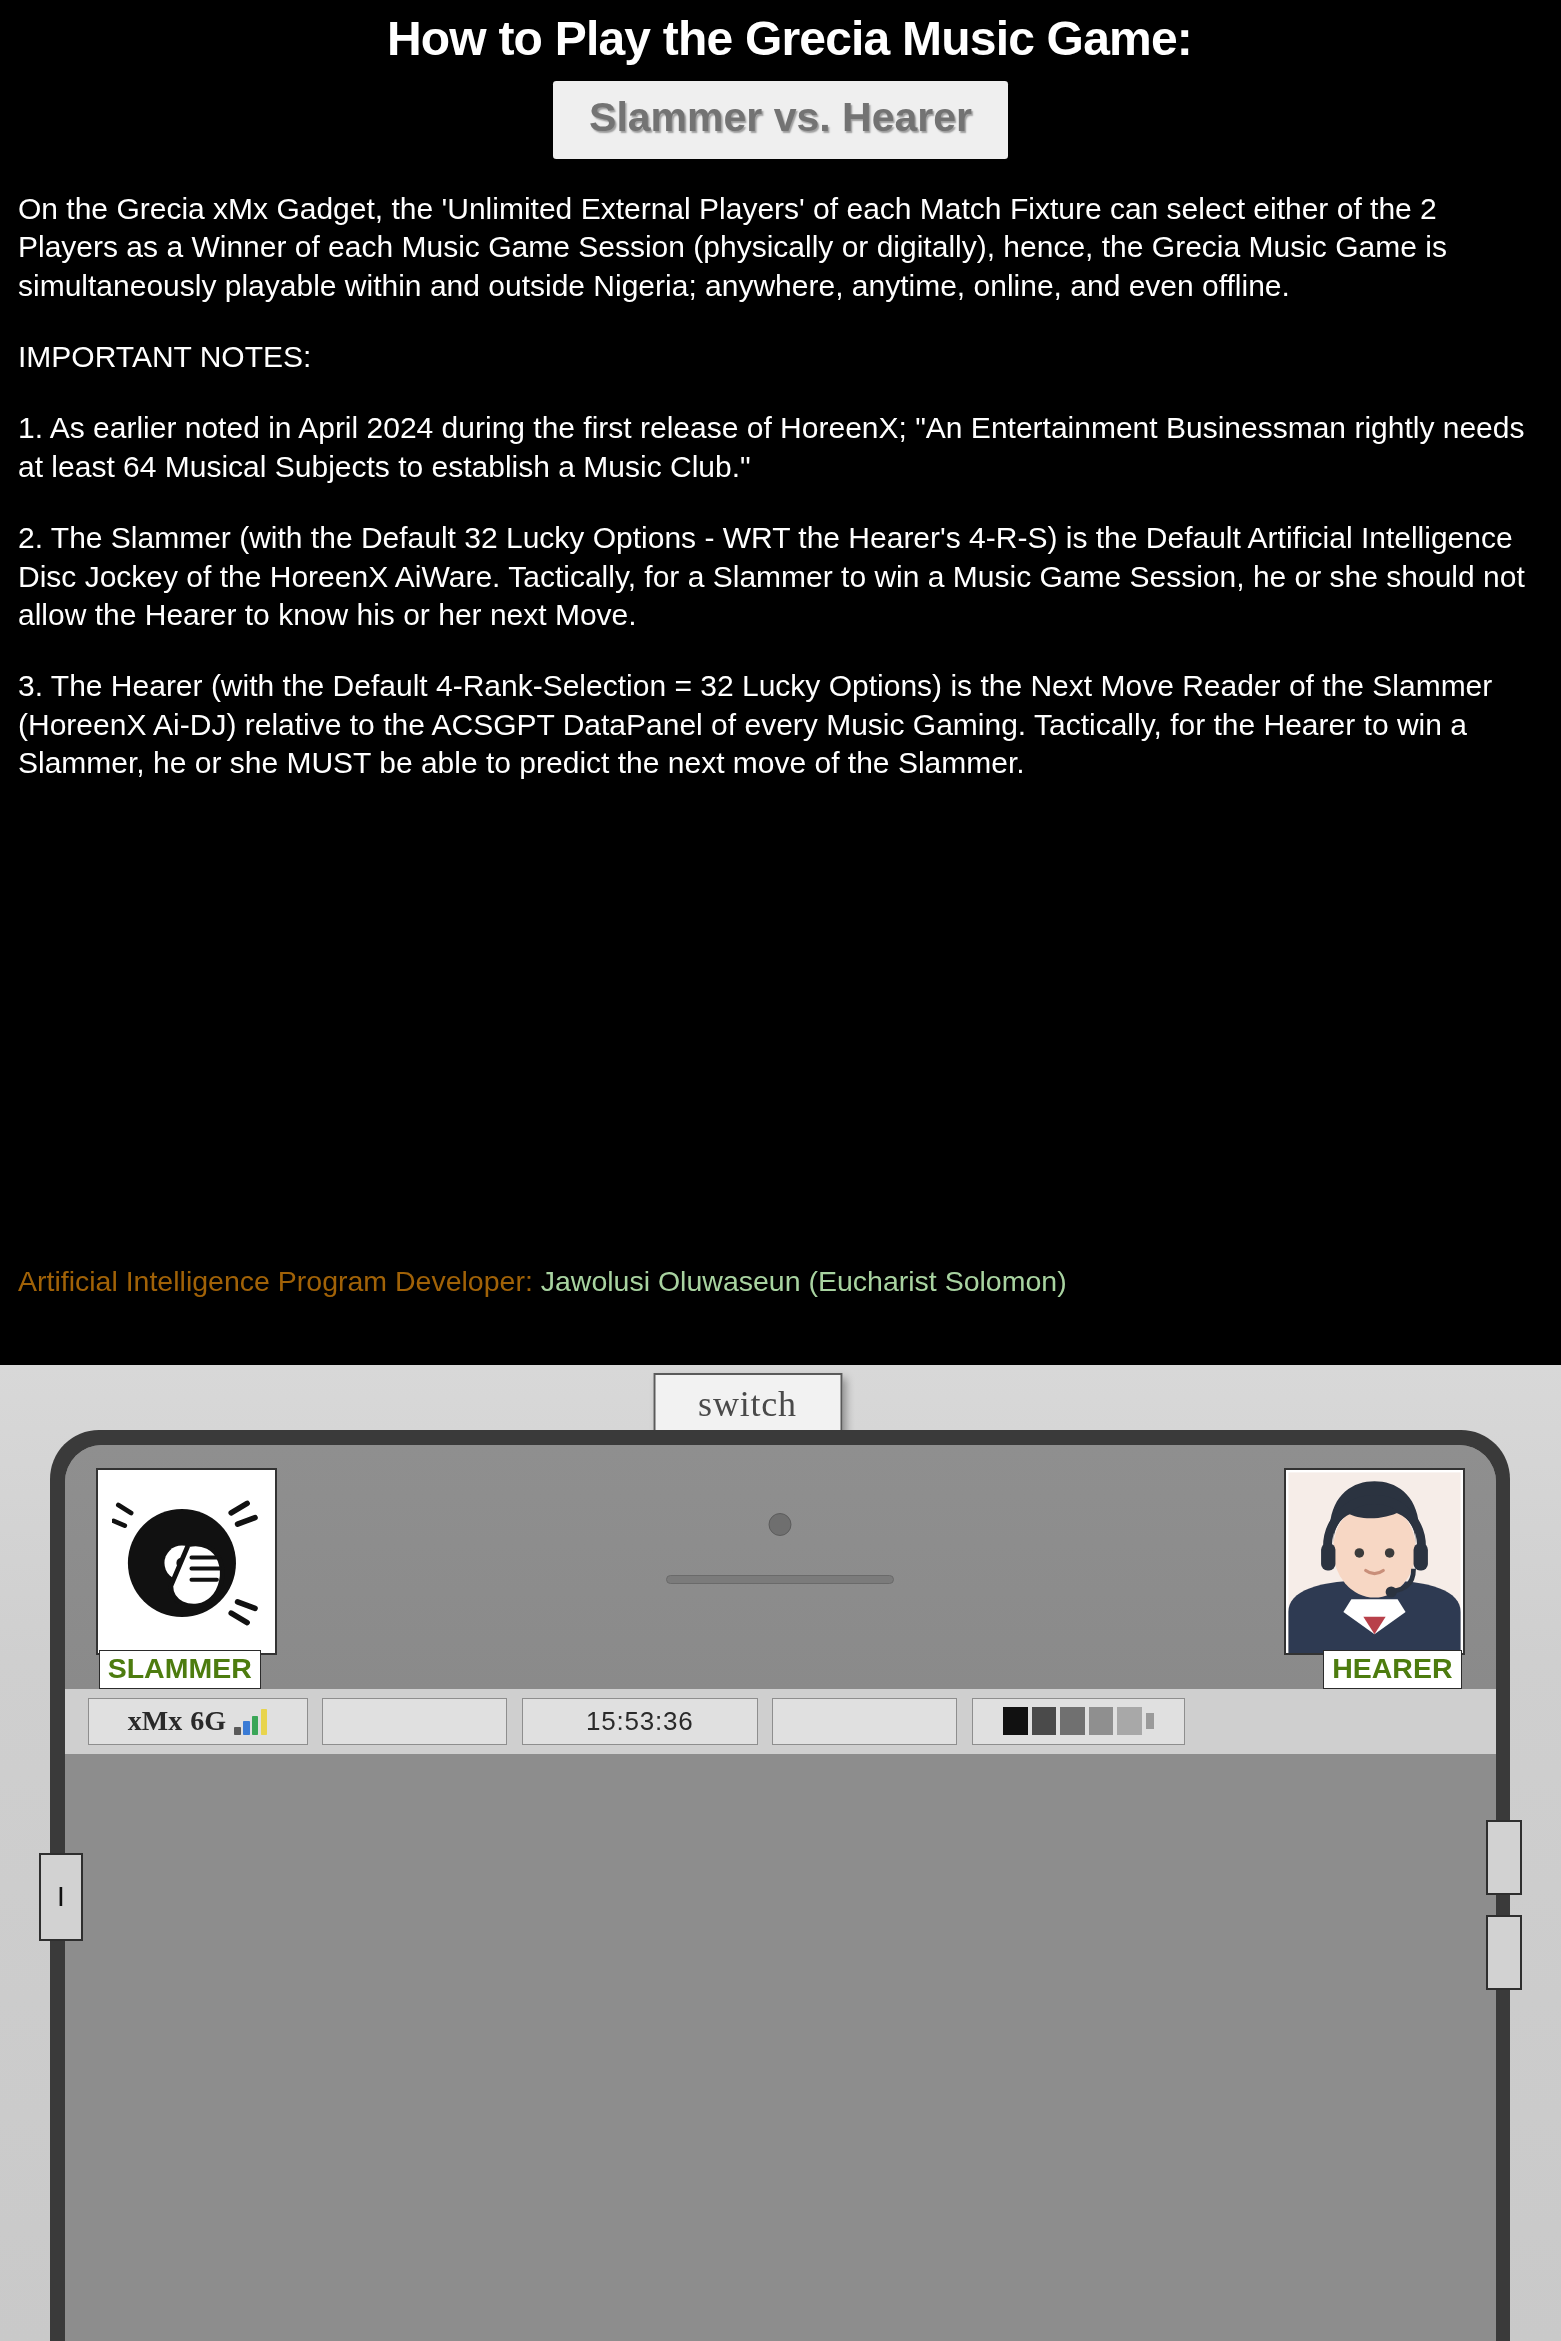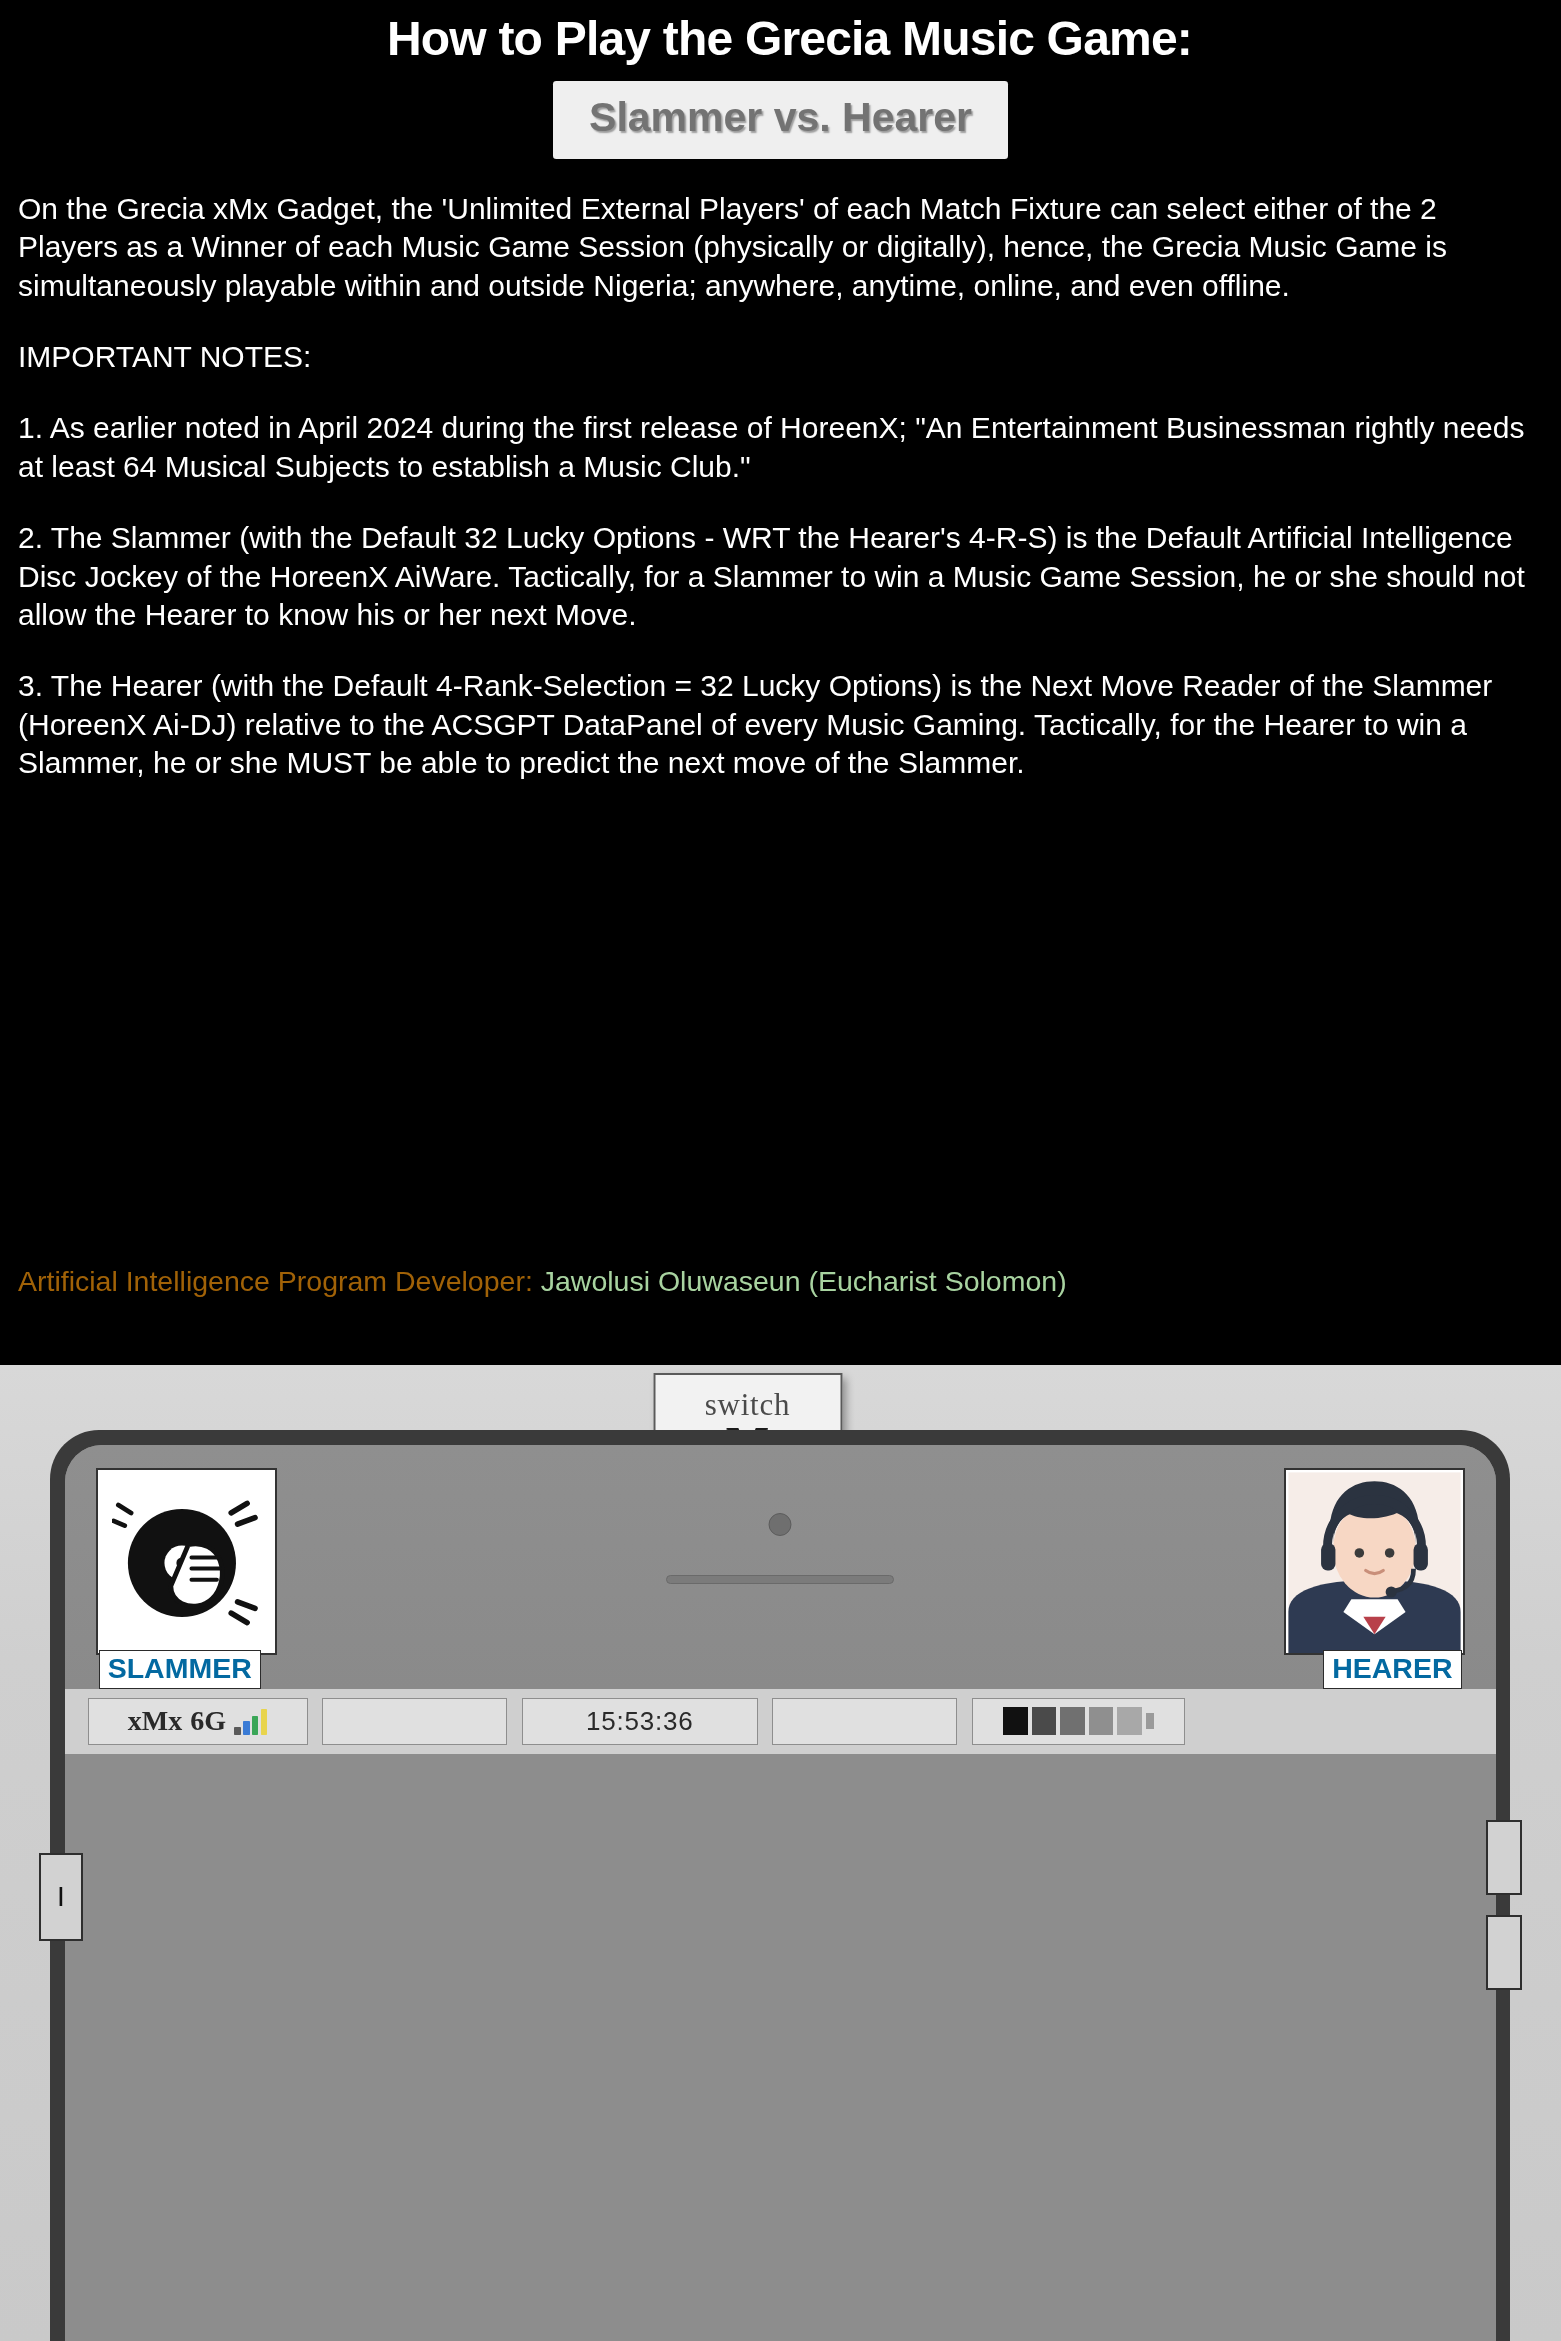--- a/index.html
+++ b/index.html
@@ -88,21 +88,21 @@
     background: #f2f2f2;
     border: 2.4px solid #5a5a5a;
     box-shadow: 4.9px 4.9px 8.1px rgba(0,0,0,0.35);
     display: flex;
     flex-direction: column;
     align-items: center;
     justify-content: center;
     line-height: 1.0;
   }
   .switch-tab .s1 {
-    font-size: 31px;
+    font-size: 36px;
     color: #4a4a4a;
     letter-spacing: 0.8px;
     font-family: "Liberation Serif", serif;
   }
   .switch-tab .s2 {
     font-size: 46px;
     font-weight: bold;
     color: #1c1c1c;
     margin-top: 1.6px;
     font-family: "Liberation Serif", serif;
@@ -166,21 +166,21 @@
     height: 187px;
     background: #ffffff;
     border: 2.4px solid #333;
   }
   .slammer-box { top: 23px; left: 31px; }
   .hearer-box { top: 23px; right: 31px; }
 
   .avatar-label {
     position: absolute;
     background: #ffffff;
-    color: #0369a1;
+    color: #4d7c0f;
     font-size: 28.5px;
     font-weight: bold;
     padding: 1.6px 8.1px 3.3px 8.1px;
     border: 1.6px solid #2b2b2b;
     white-space: nowrap;
   }
   .slammer-label { top: 205px; left: 34px; }
   .hearer-label { top: 205px; right: 34px; }
 
   

